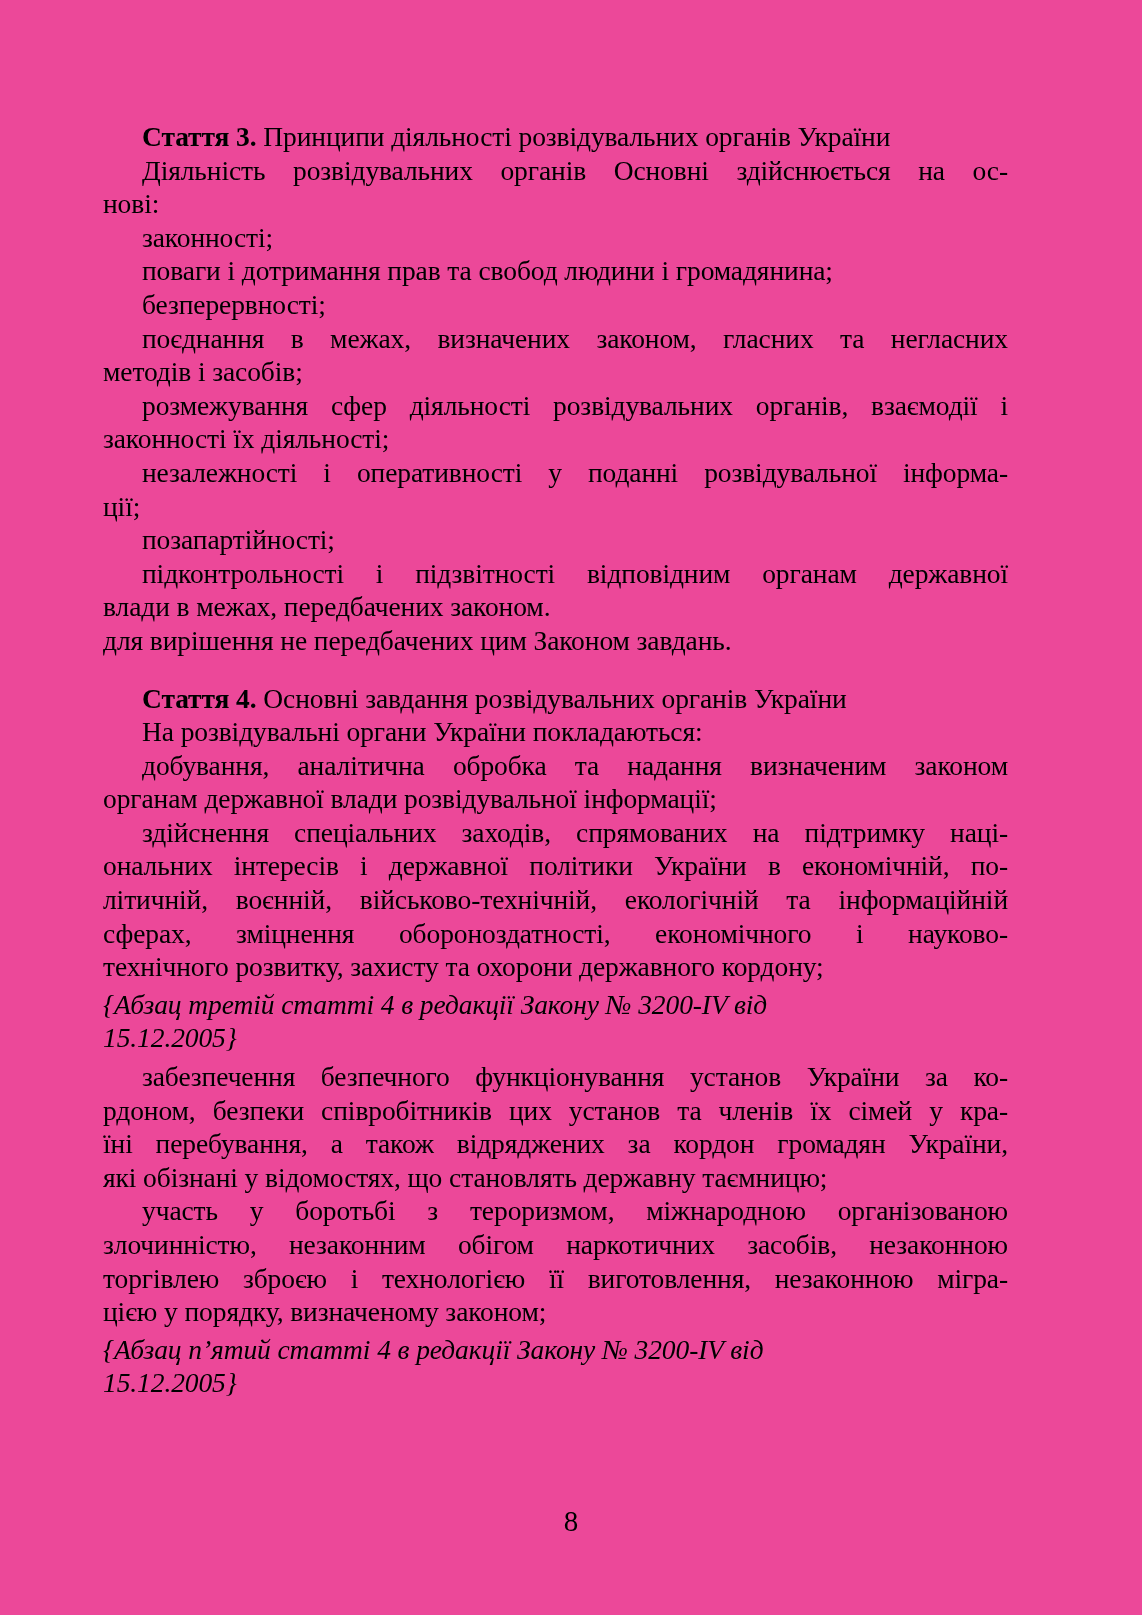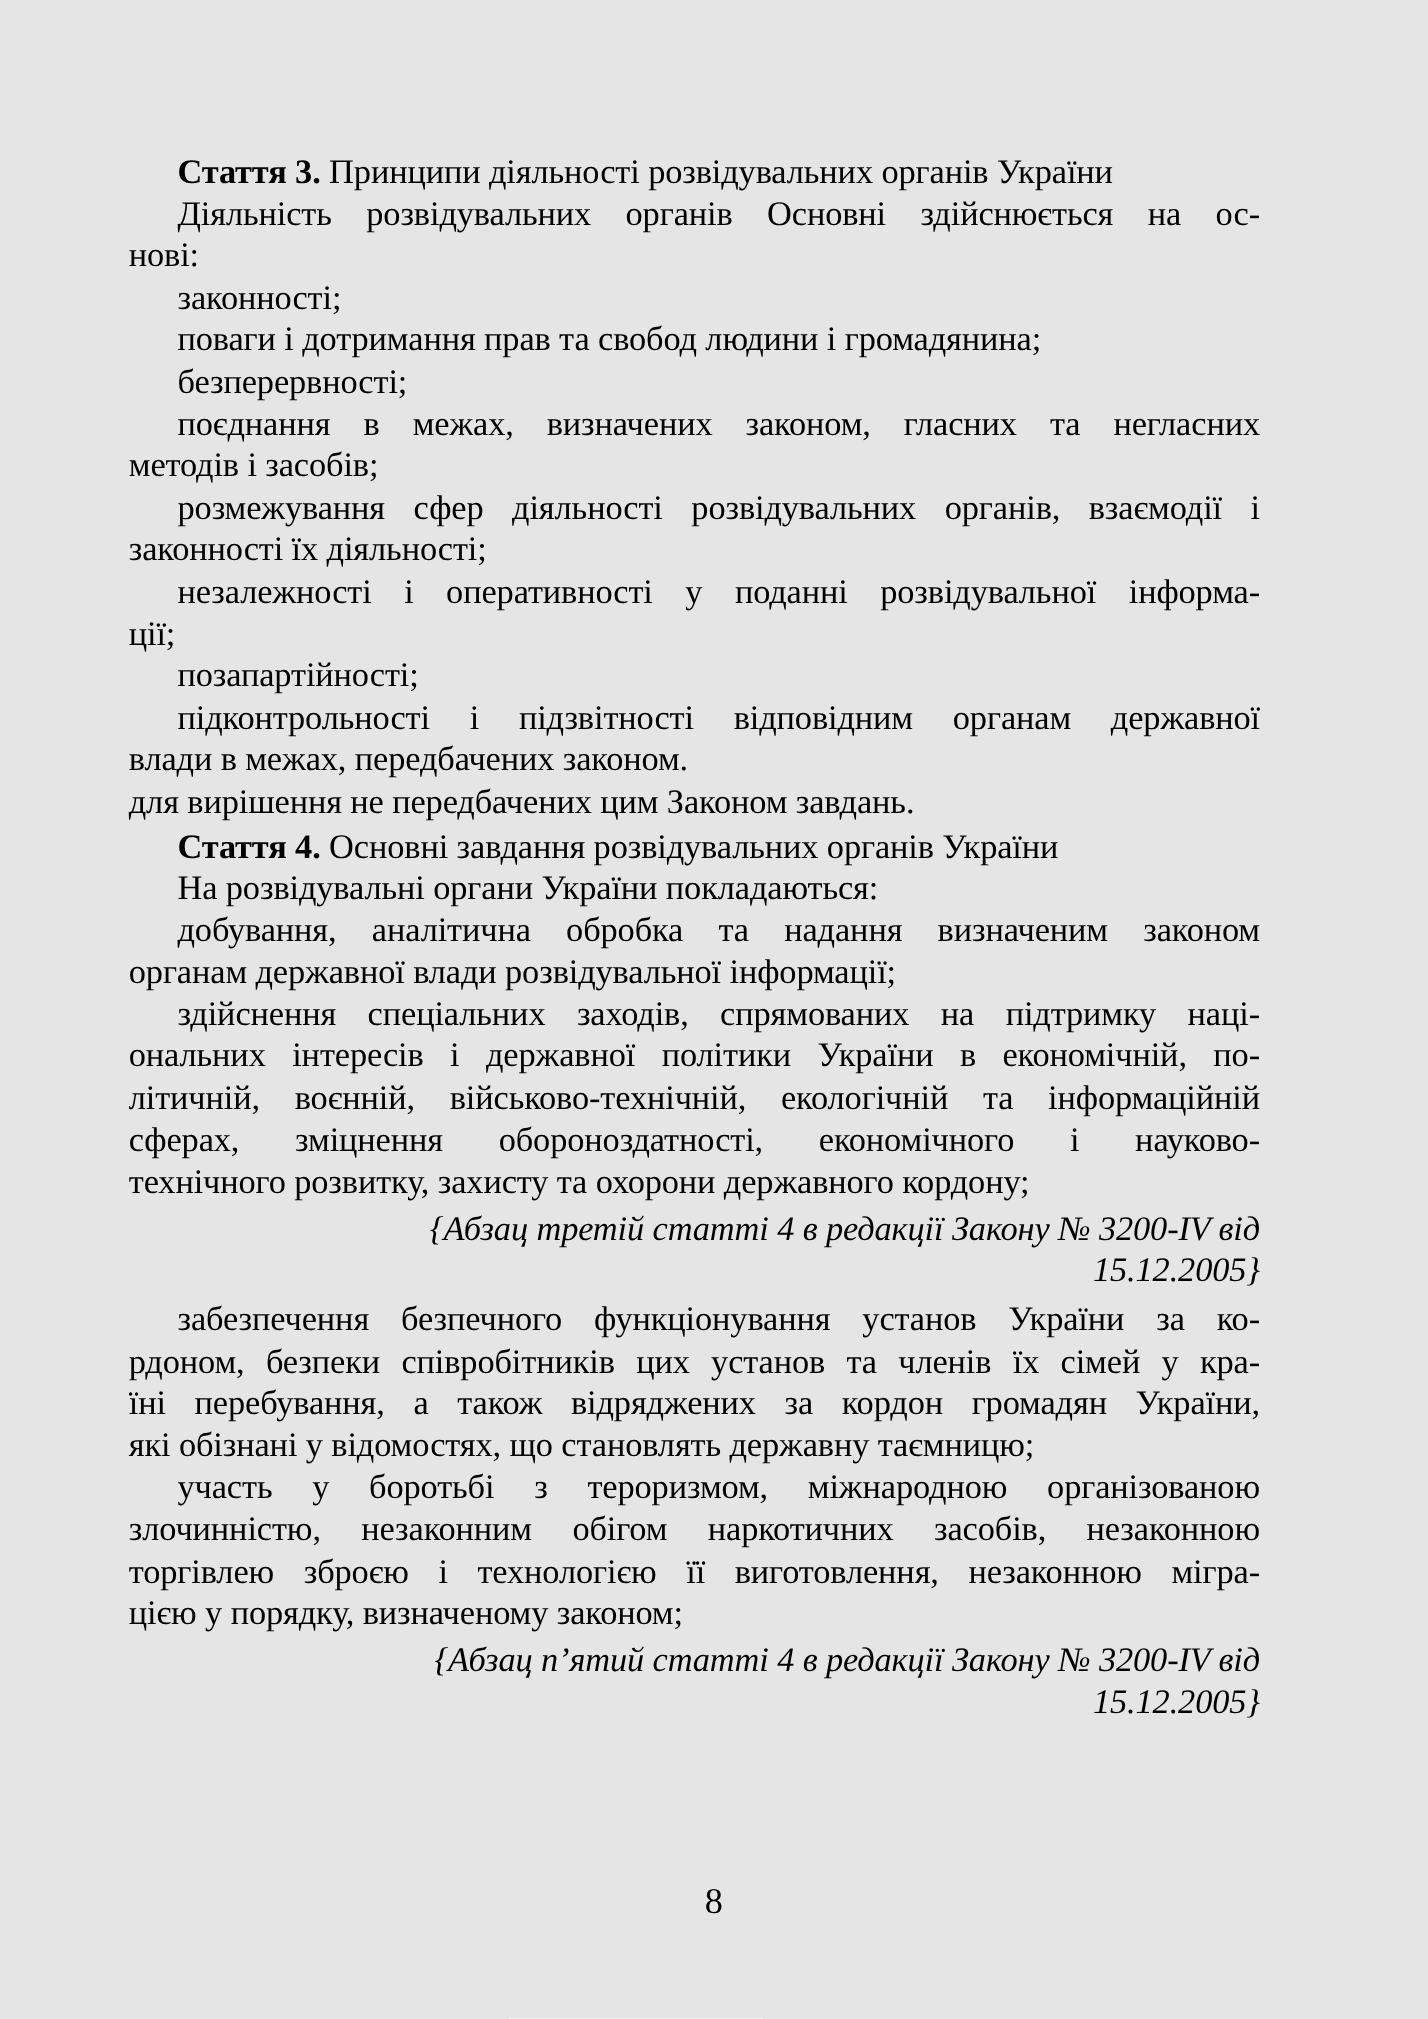--- a/index.html
+++ b/index.html
@@ -4,21 +4,21 @@
 <style>
   html, body {
     margin: 0;
     padding: 0;
     background: #ffffff;
   }
   #page {
     position: relative;
     width: 1142px;
     height: 1615px;
-    background: #e5e5e5;
+    background: #ec4899;
     color: #000000;
     font-family: "Liberation Serif", "DejaVu Serif", serif;
     overflow: hidden;
   }
   #text-column {
     position: absolute;
     left: 103px;
     top: 120px;
     width: 905px;
     font-size: 27.5px;
@@ -33,28 +33,28 @@
     text-align: justify;
     text-align-last: justify;
   }
   .line.indent {
     text-indent: 39px;
   }
   .block.heading .article-no {
     font-weight: bold;
   }
   .block.heading.space-before {
-    margin-top: 2px;
+    margin-top: 24px;
   }
   .block.note {
     font-style: italic;
     margin: 4px 0 5px 0;
   }
   .block.note .line {
-    text-align: right;
+    text-align: left;
   }
   #page-number {
     position: absolute;
     top: 1505px;
     left: 0;
     width: 100%;
     text-align: center;
     font-size: 29px;
     font-family: "Liberation Serif", "DejaVu Serif", serif;
     color: #000000;

